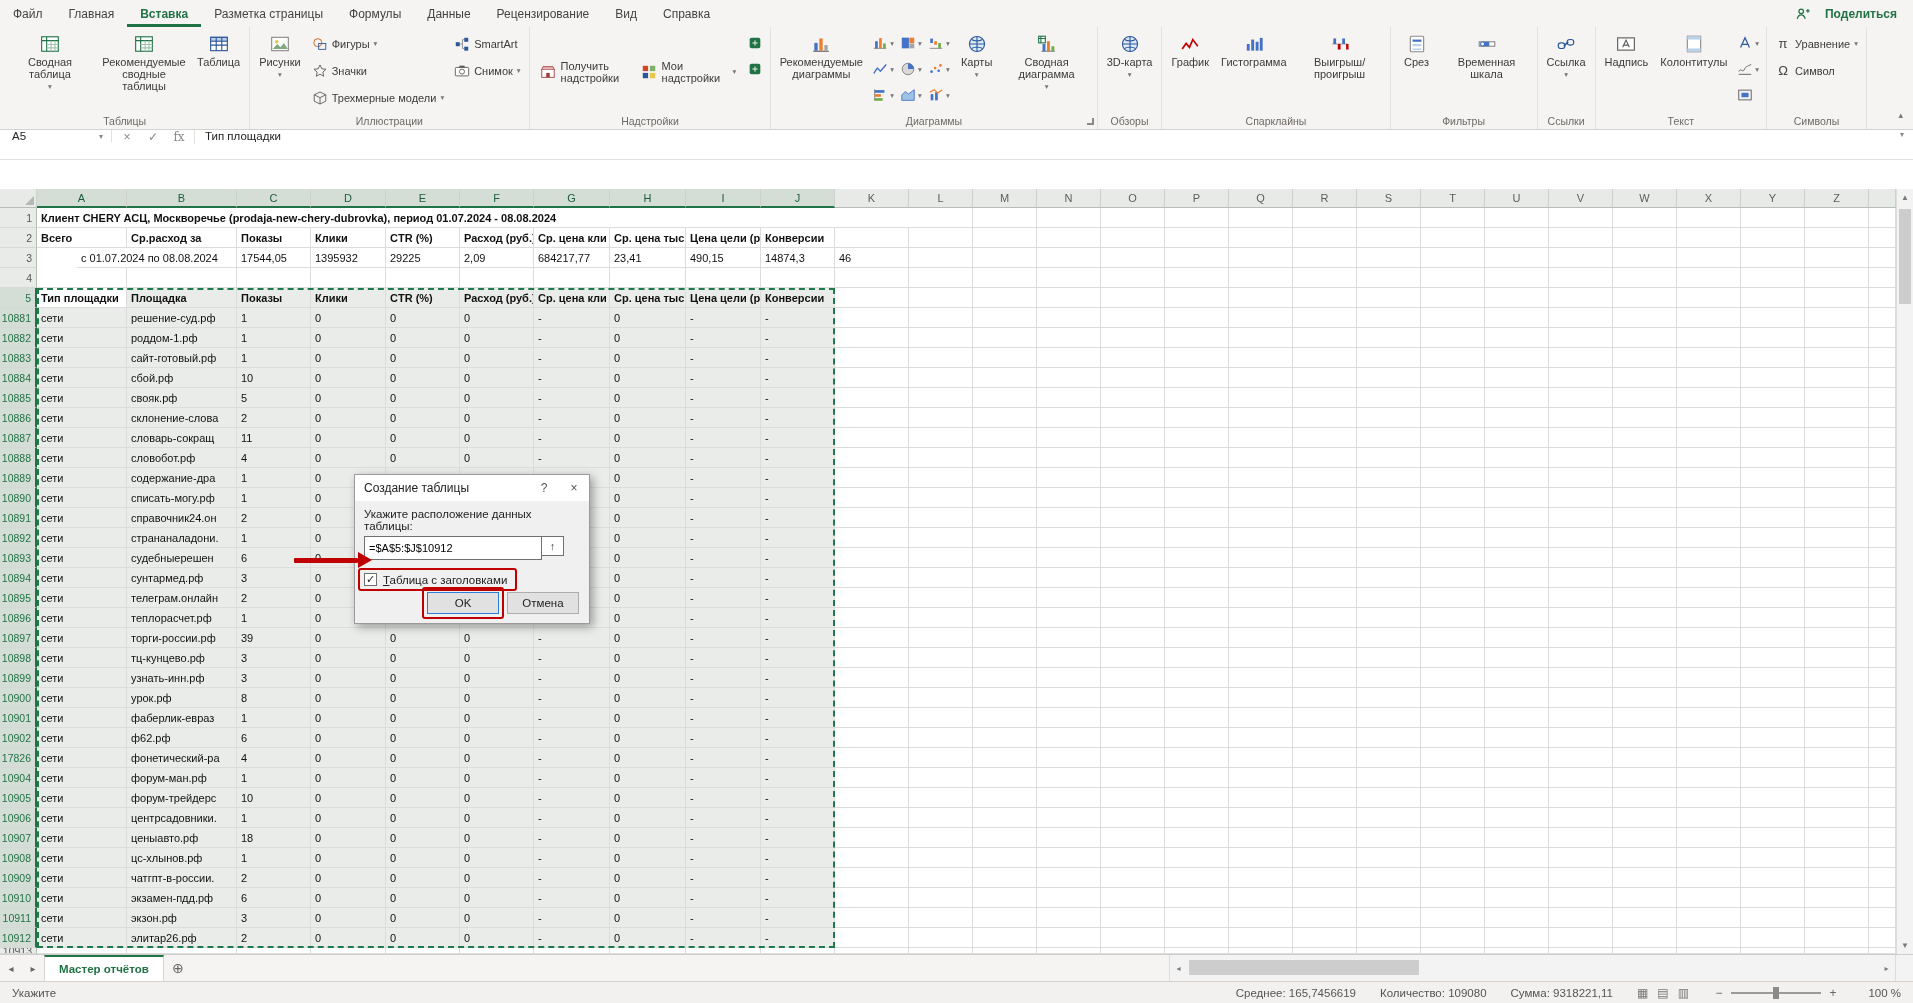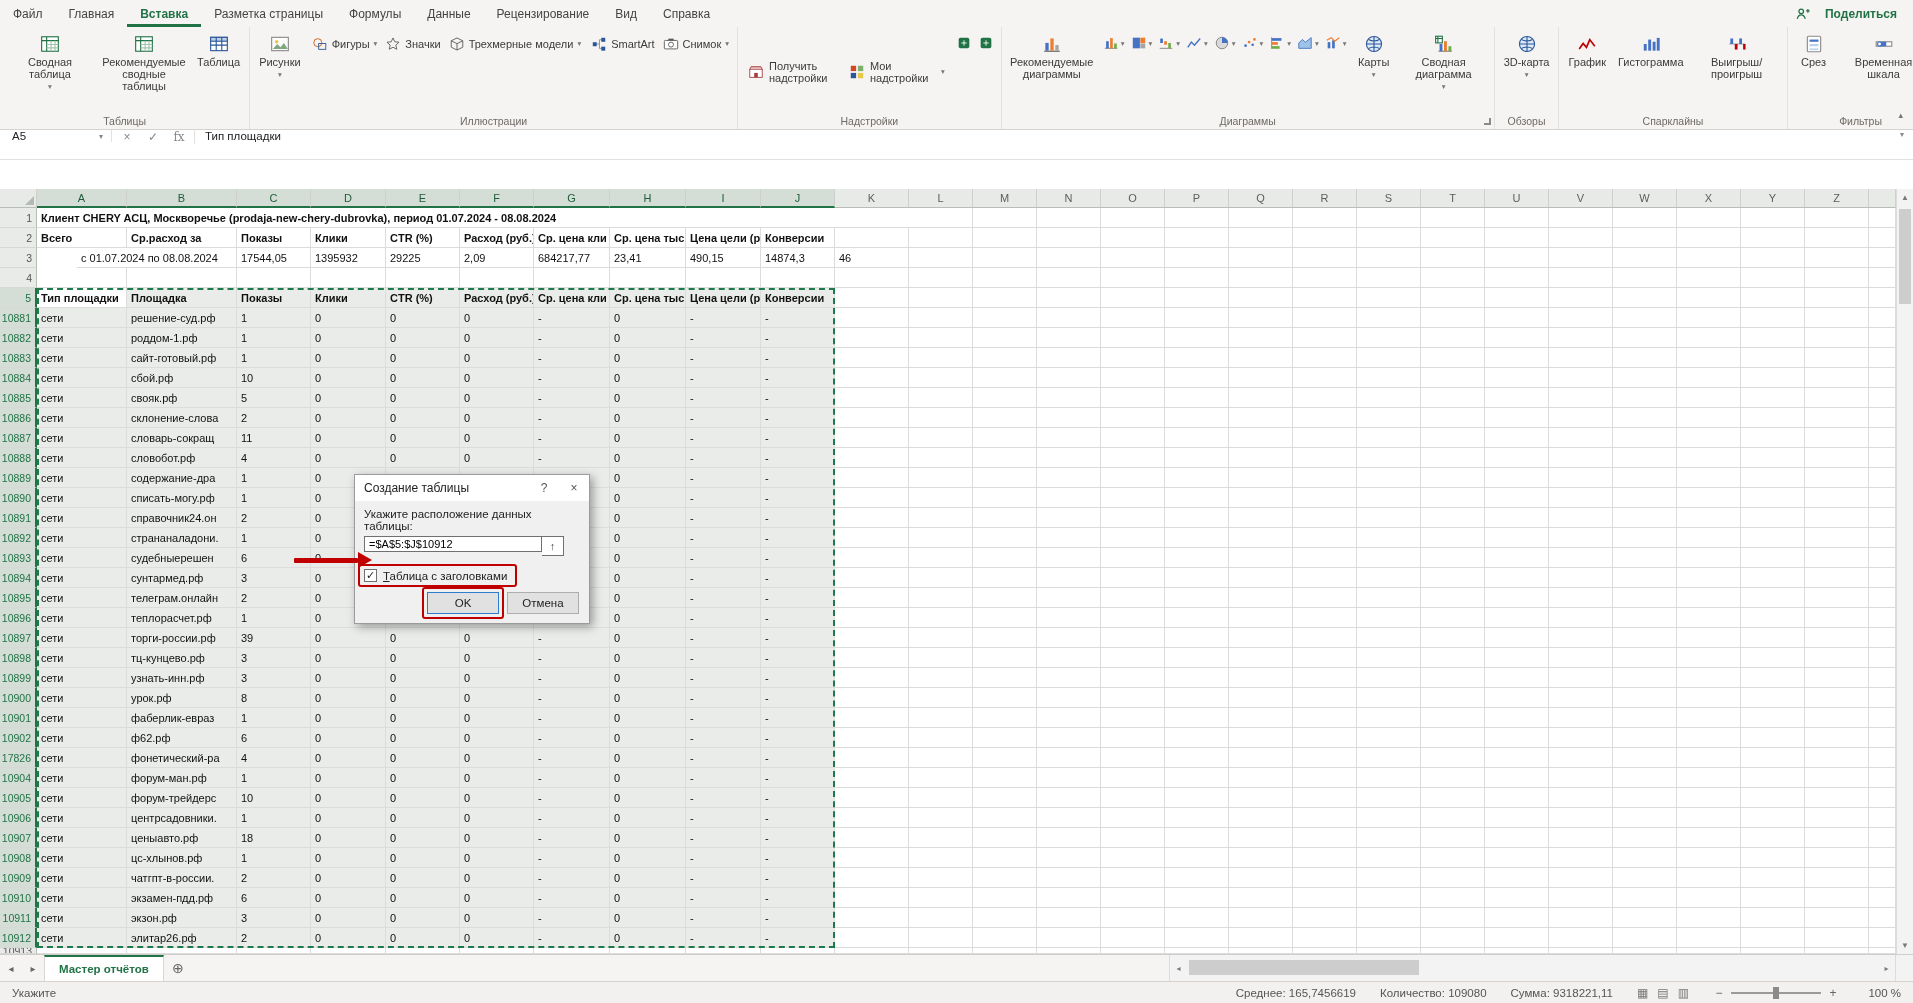--- a/index.html
+++ b/index.html
@@ -18,21 +18,21 @@
 .rgroup{position:relative;display:flex;flex-direction:column;border-right:1px solid #e3e0dd;padding:3px 4px 0;flex:0 0 auto}
 .rgroup-body{flex:1;display:flex;align-items:stretch;gap:2px}
 .rgroup-label{height:16px;line-height:16px;font-size:10.5px;color:#6e6a66;text-align:center;white-space:nowrap;padding:0 6px}
 .launcher{position:absolute;right:3px;bottom:4px;width:7px;height:7px;border-right:2px solid #8a8a8a;border-bottom:2px solid #8a8a8a}
 .rbtn-big{display:flex;flex-direction:column;align-items:center;gap:2px;padding:4px 5px 2px;max-width:92px;min-width:44px;font-size:11px;line-height:12px;text-align:center;color:#3b3b3b}
 .rbtn-big .cap{white-space:normal}
 .rbtn-med{display:flex;align-items:center;gap:5px;padding:4px 6px;font-size:11px;line-height:12px;color:#3b3b3b}
 .rbtn-med .cap{white-space:normal;max-width:66px}
 .rbtn-sm{display:flex;align-items:center;gap:4px;padding:2px 4px;font-size:11px;color:#3b3b3b;white-space:nowrap;height:27px}
 .rbtn-ic{display:flex;align-items:center;gap:2px;padding:3px 3px;height:26px}
-.rcol{display:flex;justify-content:flex-start}
+.rcol{display:flex;flex-direction:column;justify-content:flex-start}
 .chartgrid .crow{display:flex}
 .caret{font-size:7.5px;color:#777;line-height:9px}
 .ricon svg{width:20px;height:20px;display:block}
 .rbtn-sm .ricon svg,.rbtn-ic .ricon svg,.rbtn-med .ricon svg{width:16px;height:16px}
 .gicon{font-size:13px;color:#444;width:16px;text-align:center}
 .collapse-ribbon{position:absolute;right:10px;top:110px;font-size:9px;color:#777;z-index:3}
 
 
 .formula-bar{position:absolute;left:0;top:130px;width:1913px;height:30px;background:#fff;border-bottom:1px solid #e3e1de;display:flex;align-items:flex-start}
 .name-box{width:112px;display:flex;align-items:center;padding:0 8px 0 12px;font-size:11.5px;color:#222;border-right:1px solid #e3e1de}
@@ -70,21 +70,21 @@
 .vthumb{position:absolute;left:2px;top:20px;width:12px;height:95px;background:#cdcdcd}
 
 
 .dialog{position:absolute;left:354px;top:474px;width:236px;height:150px;background:#f0f0f0;border:1px solid #9b9b9b;box-shadow:3px 3px 9px rgba(0,0,0,.35);z-index:20;font-size:11.5px;color:#222}
 .dlg-title{height:26px;background:#fff;display:flex;align-items:center;padding-left:9px;font-size:12px}
 .dlg-title .t{flex:1}
 .dlg-btn{width:30px;height:26px;display:flex;align-items:center;justify-content:center;color:#555;font-size:12px}
 .dlg-body{padding:7px 9px 0;position:relative;height:123px}
 .dlg-prompt{margin-bottom:4px}
 .dlg-inputrow{display:flex}
-.dlg-input{width:178px;height:16px;border:1px solid #707070;font-family:"Liberation Sans",sans-serif;font-size:11px;padding:0 4px;background:#fff}
+.dlg-input{width:178px;height:24px;border:1px solid #707070;font-family:"Liberation Sans",sans-serif;font-size:11px;padding:0 4px;background:#fff}
 .dlg-collapse{width:22px;height:20px;border:1px solid #707070;border-left:none;background:#fff;display:flex;align-items:center;justify-content:center;font-size:11px;color:#444}
 .dlg-checkrow{display:inline-flex;align-items:center;margin-top:13px;position:relative}
 .dlg-check{width:13px;height:13px;border:1px solid #707070;background:#fff;font-size:11px;line-height:11px;text-align:center;margin-right:6px;color:#222}
 .dlg-checklabel{display:block}
 .dlg-checklabel::first-letter{text-decoration:underline}
 .dlg-buttons{position:absolute;right:10px;bottom:10px;display:flex;gap:8px}
 .dlg-buttons button{width:72px;height:22px;border:1px solid #adadad;background:#e1e1e1;font-family:"Liberation Sans",sans-serif;font-size:11.5px;color:#222}
 .dlg-buttons .ok{border-color:#2d7dd2}
 .okwrap{position:relative}
 .red-box{position:absolute;border:2px solid #c00000;border-radius:3px;pointer-events:none}

